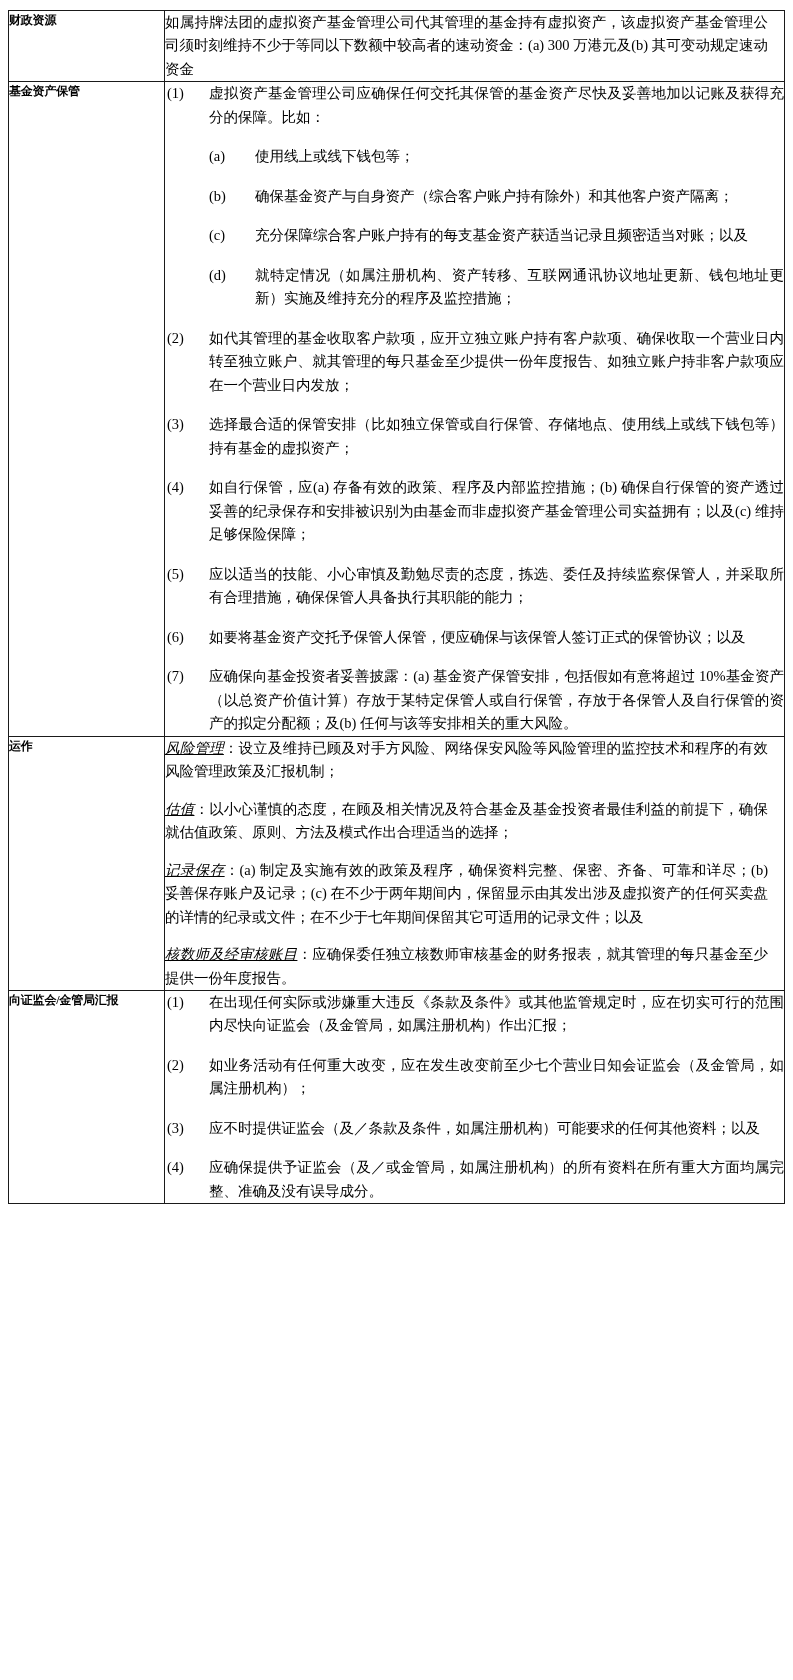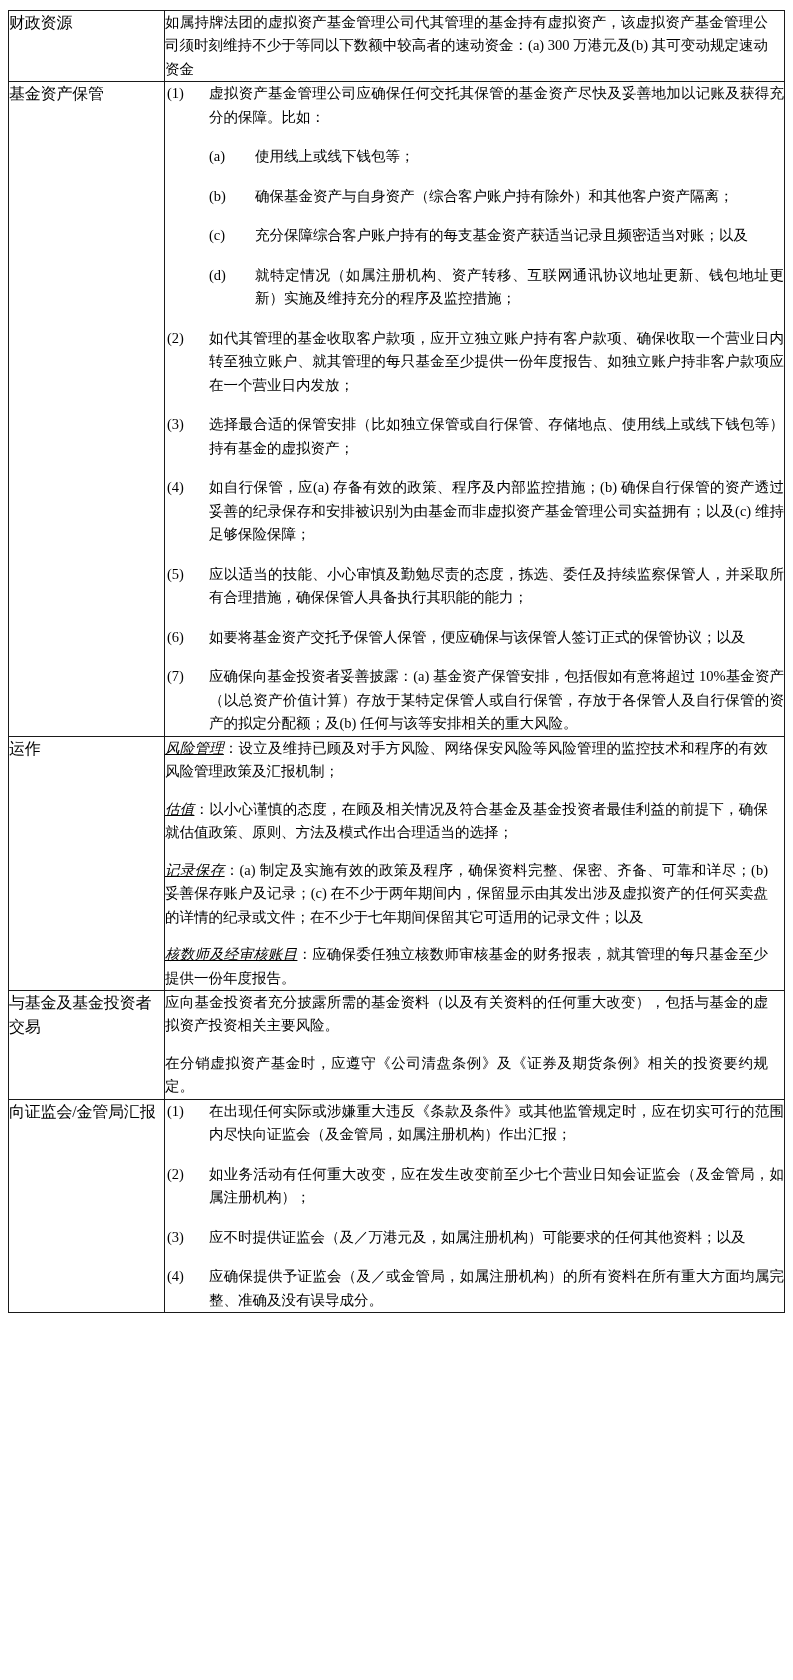--- a/index.html
+++ b/index.html
@@ -27,22 +27,22 @@
     table-layout: fixed;
   }
   table.reqs td {
     border: 1px solid #1a1a1a;
     vertical-align: top;
     padding: 0;
   }
   td.label-cell {
     width: 155px;
     padding: 16px 10px 16px 12px;
-    font-weight: normal;
-    font-size: 16px;
+    font-weight: bold;
+    font-size: 12px;
     line-height: 1.5;
     letter-spacing: -0.2px;
   }
   td.body-cell {
     padding: 15px 12px 16px 10px;
     font-size: 14.5px;
     line-height: 1.62;
   }
   
   p.para {
@@ -177,45 +177,38 @@
         <tr>
           <td class="label-cell">运作</td>
           <td class="body-cell">
             <p class="para"><span class="sublabel">风险管理</span><span>：设立及维持已顾及对手方风险、网络保安风险等风险管理的监控技术和程序的有效风险管理政策及汇报机制；</span></p>
             <p class="para"><span class="sublabel">估值</span><span>：以小心谨慎的态度，在顾及相关情况及符合基金及基金投资者最佳利益的前提下，确保就估值政策、原则、方法及模式作出合理适当的选择；</span></p>
             <p class="para"><span class="sublabel">记录保存</span><span>：(a) 制定及实施有效的政策及程序，确保资料完整、保密、齐备、可靠和详尽；(b) 妥善保存账户及记录；(c) 在不少于两年期间内，保留显示由其发出涉及虚拟资产的任何买卖盘的详情的纪录或文件；在不少于七年期间保留其它可适用的记录文件；以及</span></p>
             <p class="para"><span class="sublabel">核数师及经审核账目</span><span>：应确保委任独立核数师审核基金的财务报表，就其管理的每只基金至少提供一份年度报告。</span></p>
           </td>
         </tr>
         <tr>
-          <td class="label-cell">与基金及基金投资者交易</td>
-          <td class="body-cell">
-            <p class="para">应向基金投资者充分披露所需的基金资料（以及有关资料的任何重大改变），包括与基金的虚拟资产投资相关主要风险。</p>
-            <p class="para">在分销虚拟资产基金时，应遵守《公司清盘条例》及《证券及期货条例》相关的投资要约规定。</p>
-          </td>
-        </tr>
-        <tr>
           <td class="label-cell">向证监会/金管局汇报</td>
           <td class="body-cell">
             <div class="lvl1">
               <div class="marker">(1)</div>
               <div class="content">
                 <div>在出现任何实际或涉嫌重大违反《条款及条件》或其他监管规定时，应在切实可行的范围内尽快向证监会（及金管局，如属注册机构）作出汇报；</div>
               </div>
             </div>
             <div class="lvl1">
               <div class="marker">(2)</div>
               <div class="content">
                 <div>如业务活动有任何重大改变，应在发生改变前至少七个营业日知会证监会（及金管局，如属注册机构）；</div>
               </div>
             </div>
             <div class="lvl1">
               <div class="marker">(3)</div>
               <div class="content">
-                <div>应不时提供证监会（及／万港元及，如属注册机构）可能要求的任何其他资料；以及</div>
+                <div>应不时提供证监会（及／条款及条件，如属注册机构）可能要求的任何其他资料；以及</div>
               </div>
             </div>
             <div class="lvl1">
               <div class="marker">(4)</div>
               <div class="content">
                 <div>应确保提供予证监会（及／或金管局，如属注册机构）的所有资料在所有重大方面均属完整、准确及没有误导成分。</div>
               </div>
             </div>
           </td>
         </tr>

